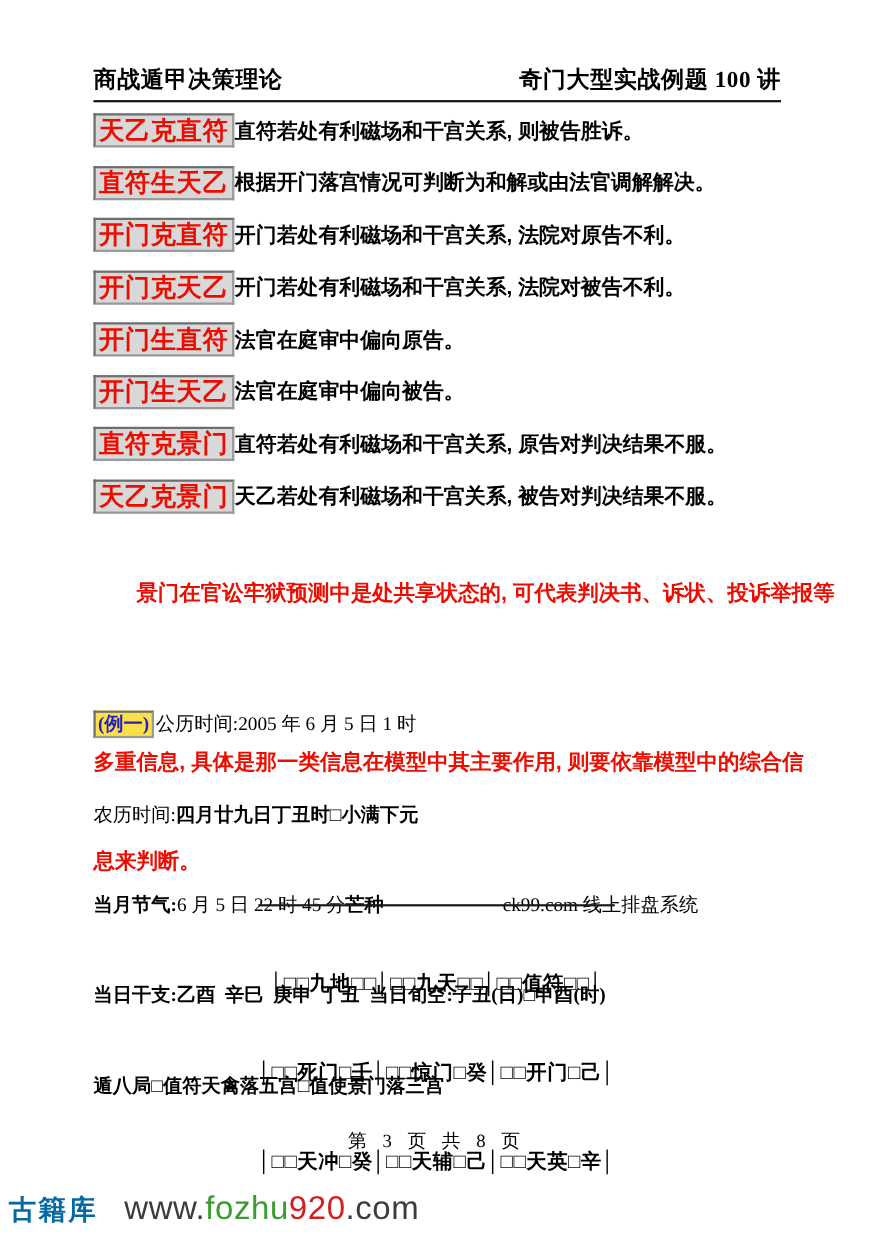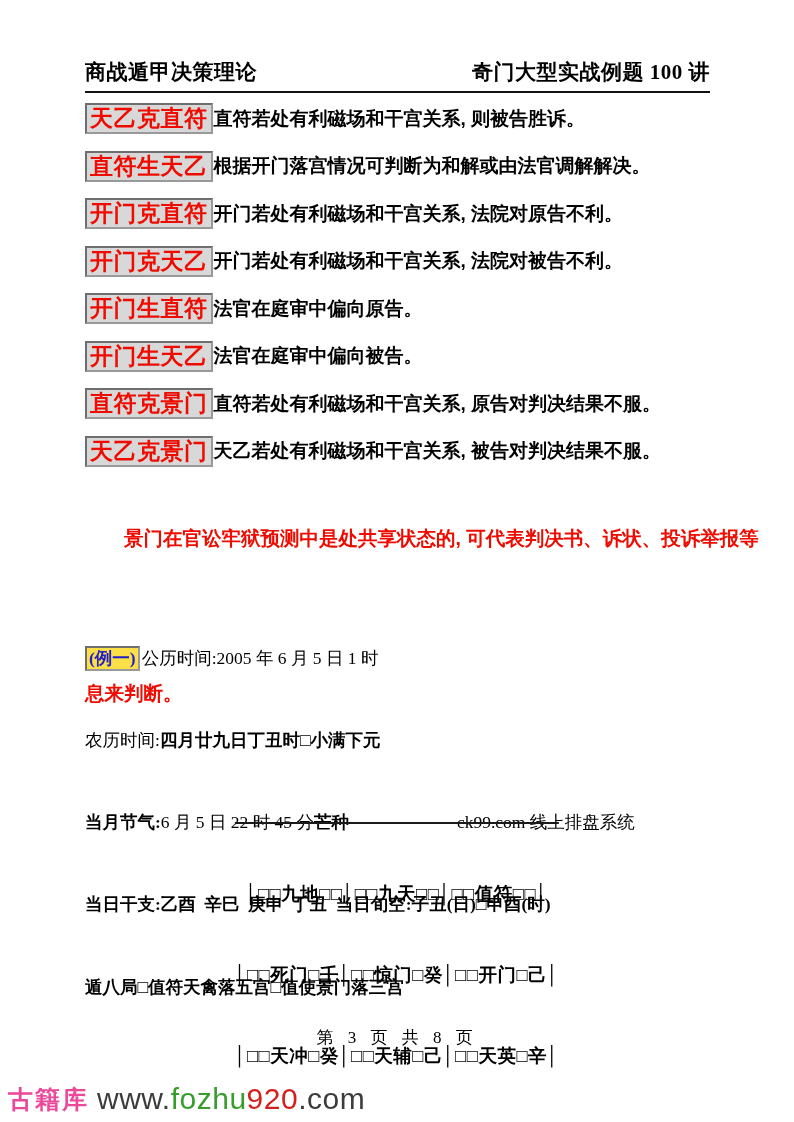--- a/index.html
+++ b/index.html
@@ -128,23 +128,23 @@
   .watermark {
     position: absolute;
     top: 1082px; left: 8px;
     display: flex;
     align-items: center;
     white-space: pre;
   }
   .wm-lib {
     font-size: 25px;
     font-weight: 700;
-    color: #ec4899;
+    color: #0369a1;
     letter-spacing: 2px;
-    margin-right: 8px;
+    margin-right: 24px;
   }
   .wm-url {
     font-size: 30px;
     font-weight: 400;
     letter-spacing: 0.5px;
   }
 </style>
 </head>
 <body>
 
@@ -179,20 +179,21 @@
       <span class="rule-tag">直符克景门</span><span class="rule-text">直符若处有利磁场和干宫关系, 原告对判决结果不服。</span>
     </div>
     <div class="rule-row">
       <span class="rule-tag">天乙克景门</span><span class="rule-text">天乙若处有利磁场和干宫关系, 被告对判决结果不服。</span>
     </div>
   </div>
 
   <div class="note">
     <div class="note-line1">景门在官讼牢狱预测中是处共享状态的, 可代表判决书、诉状、投诉举报等</div>
     <div class="note-rest">
+      <div>多重信息, 具体是那一类信息在模型中其主要作用, 则要依靠模型中的综合信</div>
       <div>息来判断。</div>
     </div>
   </div>
 
   <div class="example">
     <div><span class="badge">(例一)</span><span>公历时间:</span><span>2005 年 6 月 5 日 1 时</span></div>
     <div><span>农历时间:</span><span class="bold">四月廿九日丁丑时□小满下元</span></div>
     <div><span class="bold">当月节气:</span><span>6 月 5 日 22 时 45 分</span><span class="bold">芒种</span><span class="site-gap">ck99.com 线上排盘系统</span></div>
     <div class="bold">当日干支:乙酉  辛巳  庚申  丁丑  当日旬空:子丑(日)□申酉(时)</div>
     <div class="bold">遁八局□值符天禽落五宫□值使景门落三宫</div>

